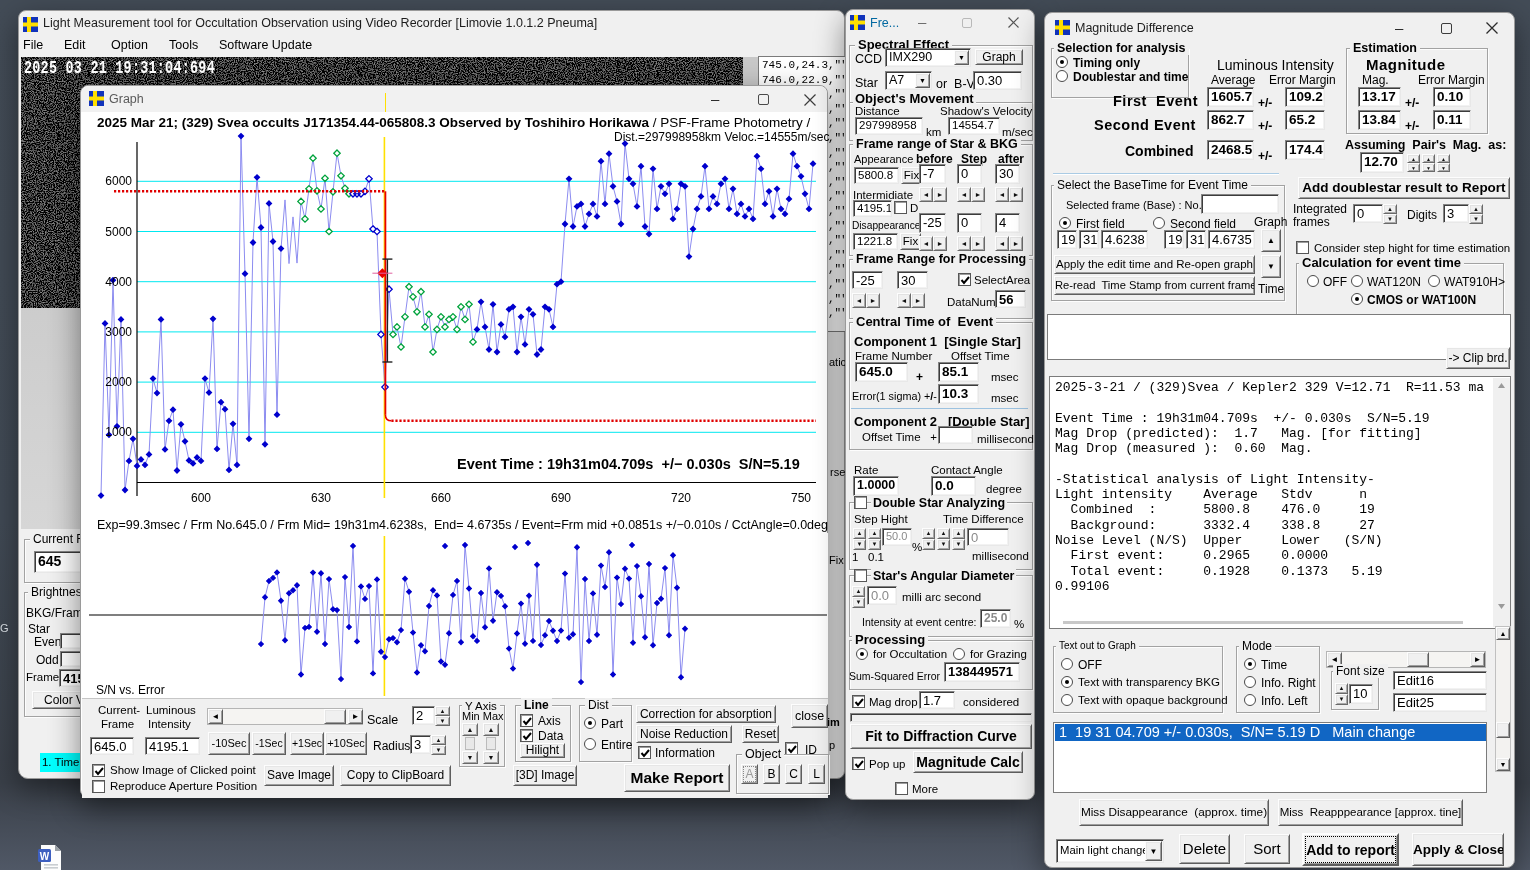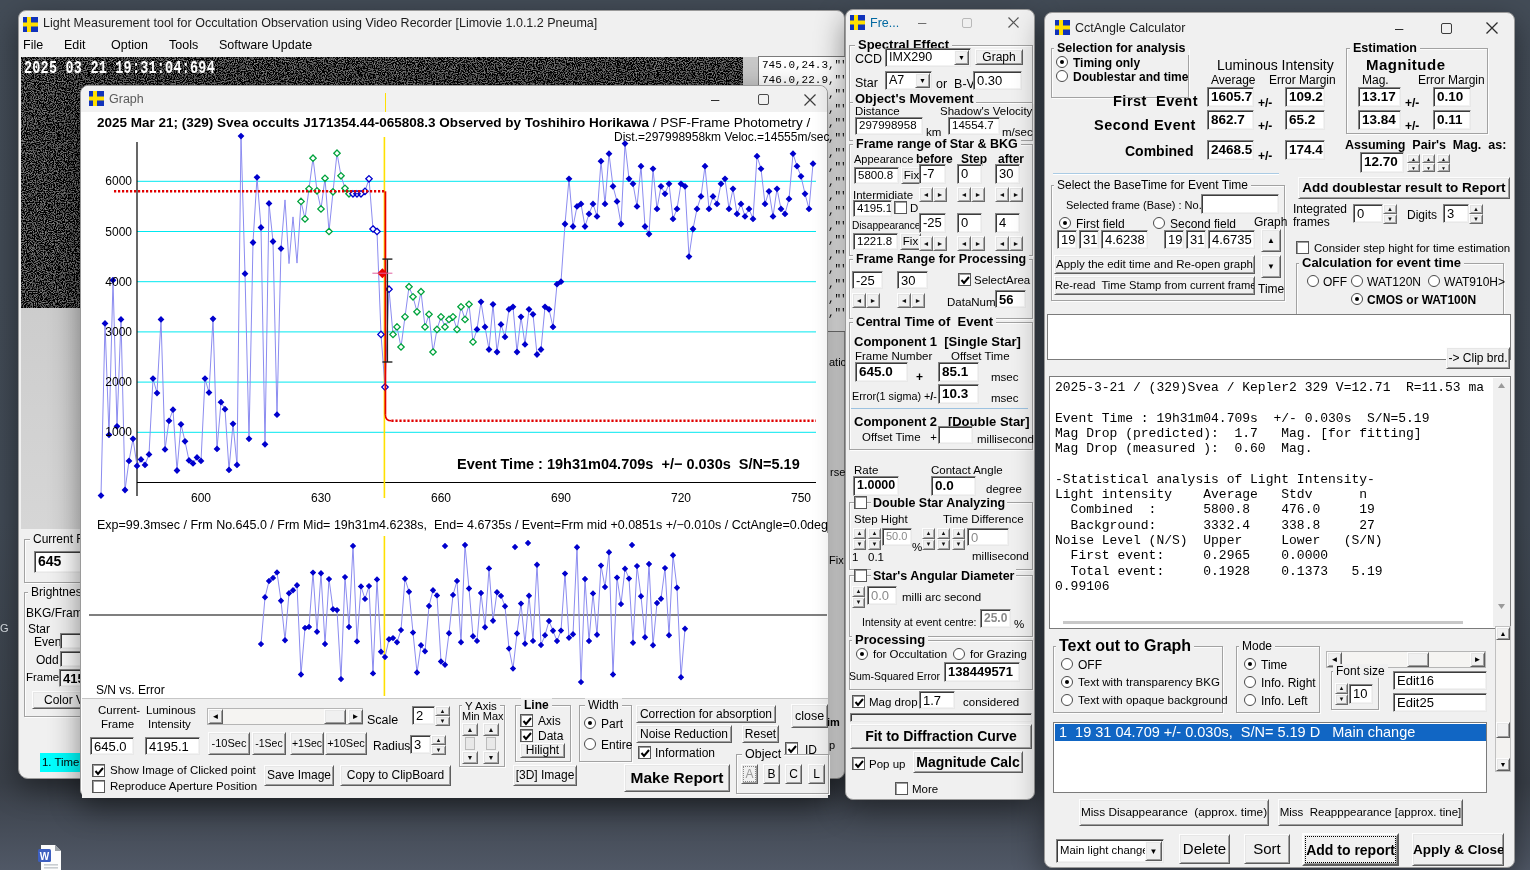--- a/index.html
+++ b/index.html
@@ -213,21 +213,21 @@
       </div>
   <div class="lb" style="left:456px;top:15px">Axis</div>
   <div class="ck" style="left:438px;top:30px">
         <svg width="13" height="13">
           <path d="M2.5 6 L5 9 L10 3" stroke="#000" stroke-width="2" fill="none"></path>
         </svg>
       </div>
   <div class="lb" style="left:456px;top:30px">Data</div>
   <div class="btn" style="left:438px;top:44px;width:45px;height:15px;line-height:13px">Hilight</div>
   <div class="grp" style="left:497px;top:6px;width:53px;height:57px">
-        <div class="glb" style="font-weight:400;font-size:12px">Width</div>
+        <div class="glb" style="font-weight:400;font-size:12px">Dist</div>
       </div>
   <div class="ra on" style="left:502px;top:18px"></div>
   <div class="lb" style="left:519px;top:18px">Part</div>
   <div class="ra" style="left:502px;top:39px"></div>
   <div class="lb" style="left:519px;top:39px">Entire</div>
   <div class="btn" style="left:554px;top:6px;width:140px;height:18px;line-height:16px">Correction for absorption</div>
   <div class="btn" style="left:709px;top:5px;width:37px;height:24px;line-height:22px;font-size:12.5px">close</div>
   <div class="btn" style="left:554px;top:26px;width:96px;height:18px;line-height:16px">Noise Reduction</div>
   <div class="btn" style="left:660px;top:26px;width:37px;height:18px;line-height:16px">Reset</div>
   <div class="ck" style="left:556px;top:47px">
@@ -443,21 +443,21 @@
  <div class="ck" style="left:49px;top:772px"></div>
  <div class="lb" style="left:66px;top:773px;font-size:11.5px">More</div>
 </div>
 
 <div class="win" style="left:1044px;top:12px;width:471px;height:856px">
  <svg class="ab" style="left:10px;top:7px" width="15" height="15">
       <rect width="15" height="15" fill="#1133bb"></rect>
       <rect x="0" y="5.5" width="15" height="4" fill="#ffe000"></rect>
       <rect x="4" y="0" width="4" height="15" fill="#ffe000"></rect>
     </svg>
- <div class="ttl" style="left:30px;top:8px;color:#1c1c1c">CctAngle Calculator</div>
+ <div class="ttl" style="left:30px;top:8px;color:#1c1c1c">Magnitude Difference</div>
  <div class="cap" style="left:350px;top:7px">–</div>
  <div class="ab" style="left:396px;top:10px;width:11px;height:11px;border:1.2px solid #3c3c3c;border-radius:2px"></div>
  <svg class="ab" style="left:441px;top:9px" width="12" height="12">
       <path d="M0.5 0.5 L11.5 11.5 M11.5 0.5 L0.5 11.5" stroke="#2c2c2c" stroke-width="1.3"></path>
     </svg>
 
  <div class="grp" style="left:6px;top:35px;width:138px;height:50px">
       <div class="glb" style="left:2px">Selection for analysis</div>
     </div>
  <div class="ra on" style="left:11px;top:43px"></div>
@@ -570,21 +570,21 @@
  <div class="ab" style="left:448px;top:365px;width:17px;height:249px;background:#f0f0f0"></div>
  <div class="ab" style="left:449px;top:366px;width:15px;height:14px;background:#f0f0f0"><svg width="15" height="14">
         <path d="M7.5 4 L11 9 L4 9 Z" fill="#9a9a9a"></path>
       </svg></div>
  <div class="ab" style="left:449px;top:586px;width:15px;height:14px;background:#f0f0f0"><svg width="15" height="14">
         <path d="M4 5 L11 5 L7.5 10 Z" fill="#9a9a9a"></path>
       </svg></div>
  <div class="ab" style="left:18px;top:608px;width:400px;height:3px;background:#9a9a9a;opacity:0.55"></div>
 
  <div class="grp" style="left:8px;top:633px;width:170px;height:67px">
-      <div class="glb" style="font-weight:700;font-size:16px;left:2px">Text out to Graph</div>
+      <div class="glb" style="font-weight:400;font-size:10px;left:2px">Text out to Graph</div>
     </div>
  <div class="ra" style="left:16px;top:645px"></div>
  <div class="lb" style="left:33px;top:645px">OFF</div>
  <div class="ra on" style="left:16px;top:663px"></div>
  <div class="lb" style="left:33px;top:663px;font-size:11.5px">Text with transparency BKG</div>
  <div class="ra" style="left:16px;top:681px"></div>
  <div class="lb" style="left:33px;top:681px;font-size:11.5px">Text with opaque background</div>
 
  <div class="grp" style="left:191px;top:633px;width:84px;height:67px">
       <div class="glb" style="font-weight:400;font-size:12px;left:2px">Mode</div>

